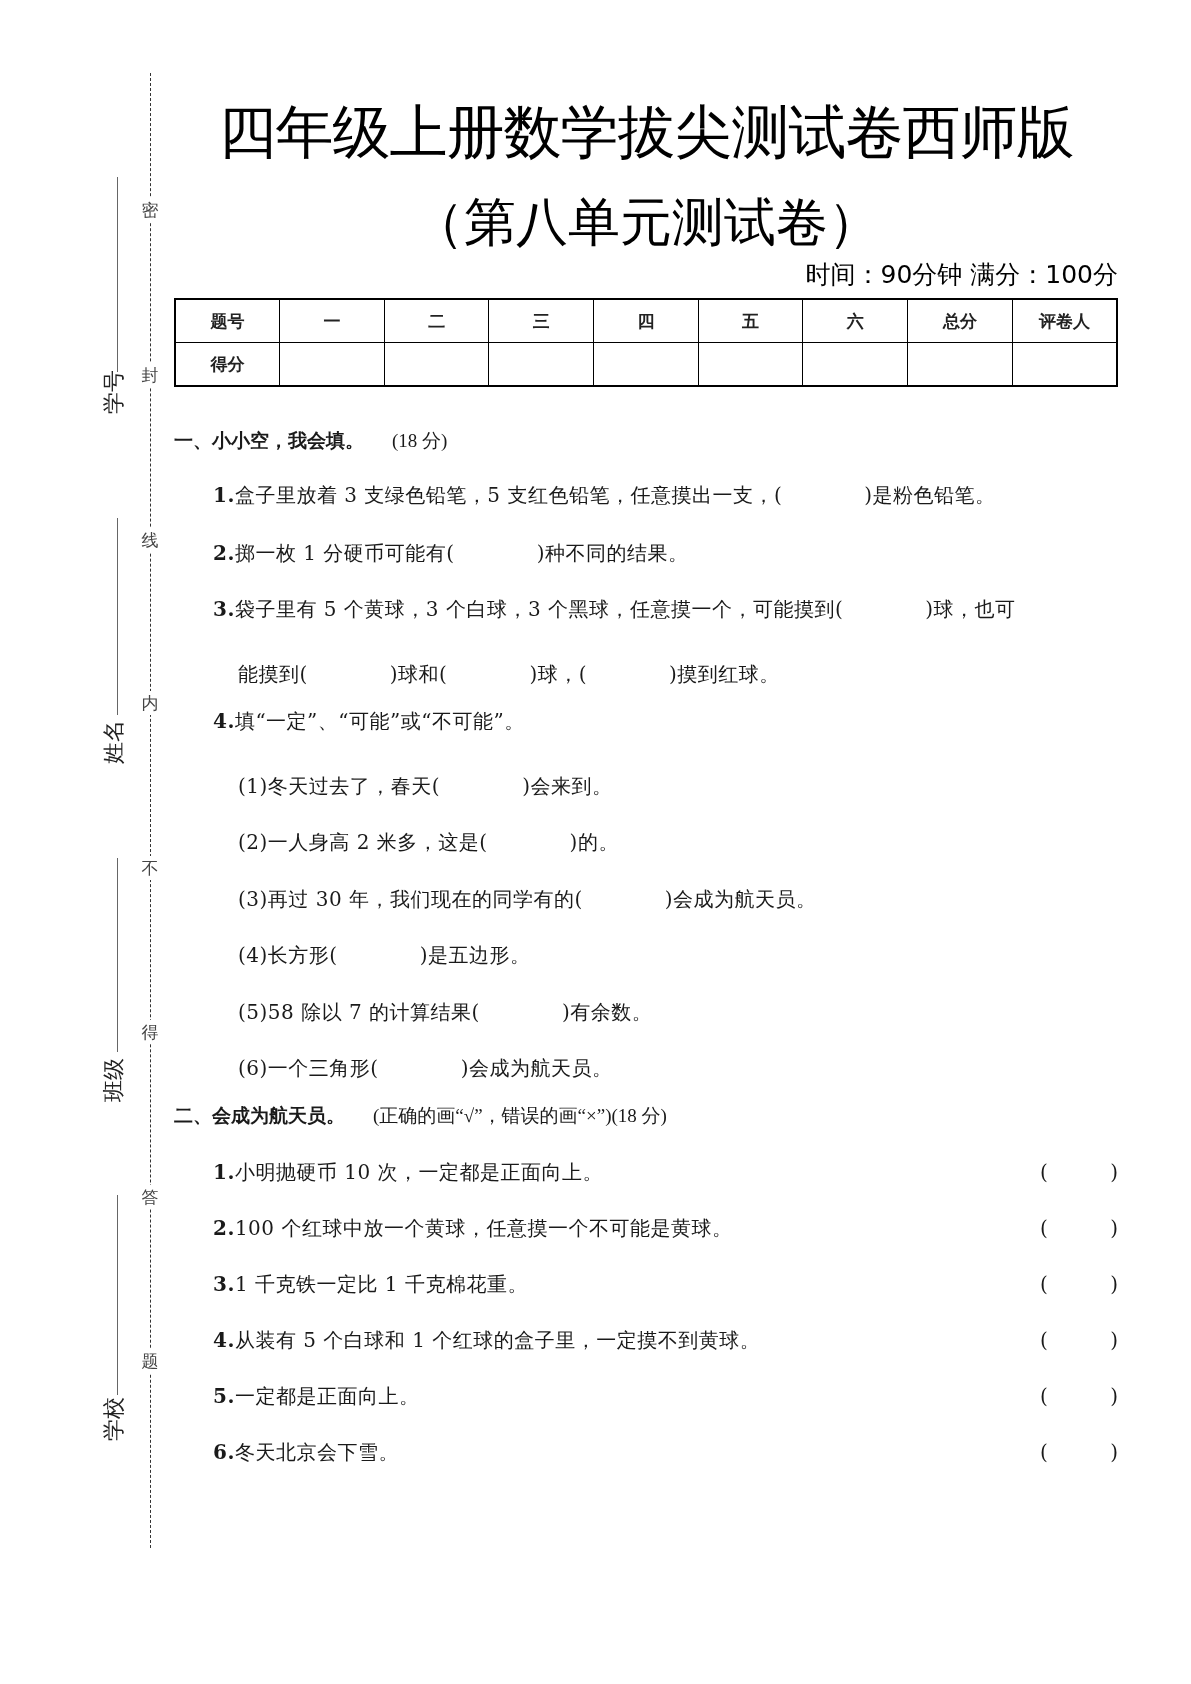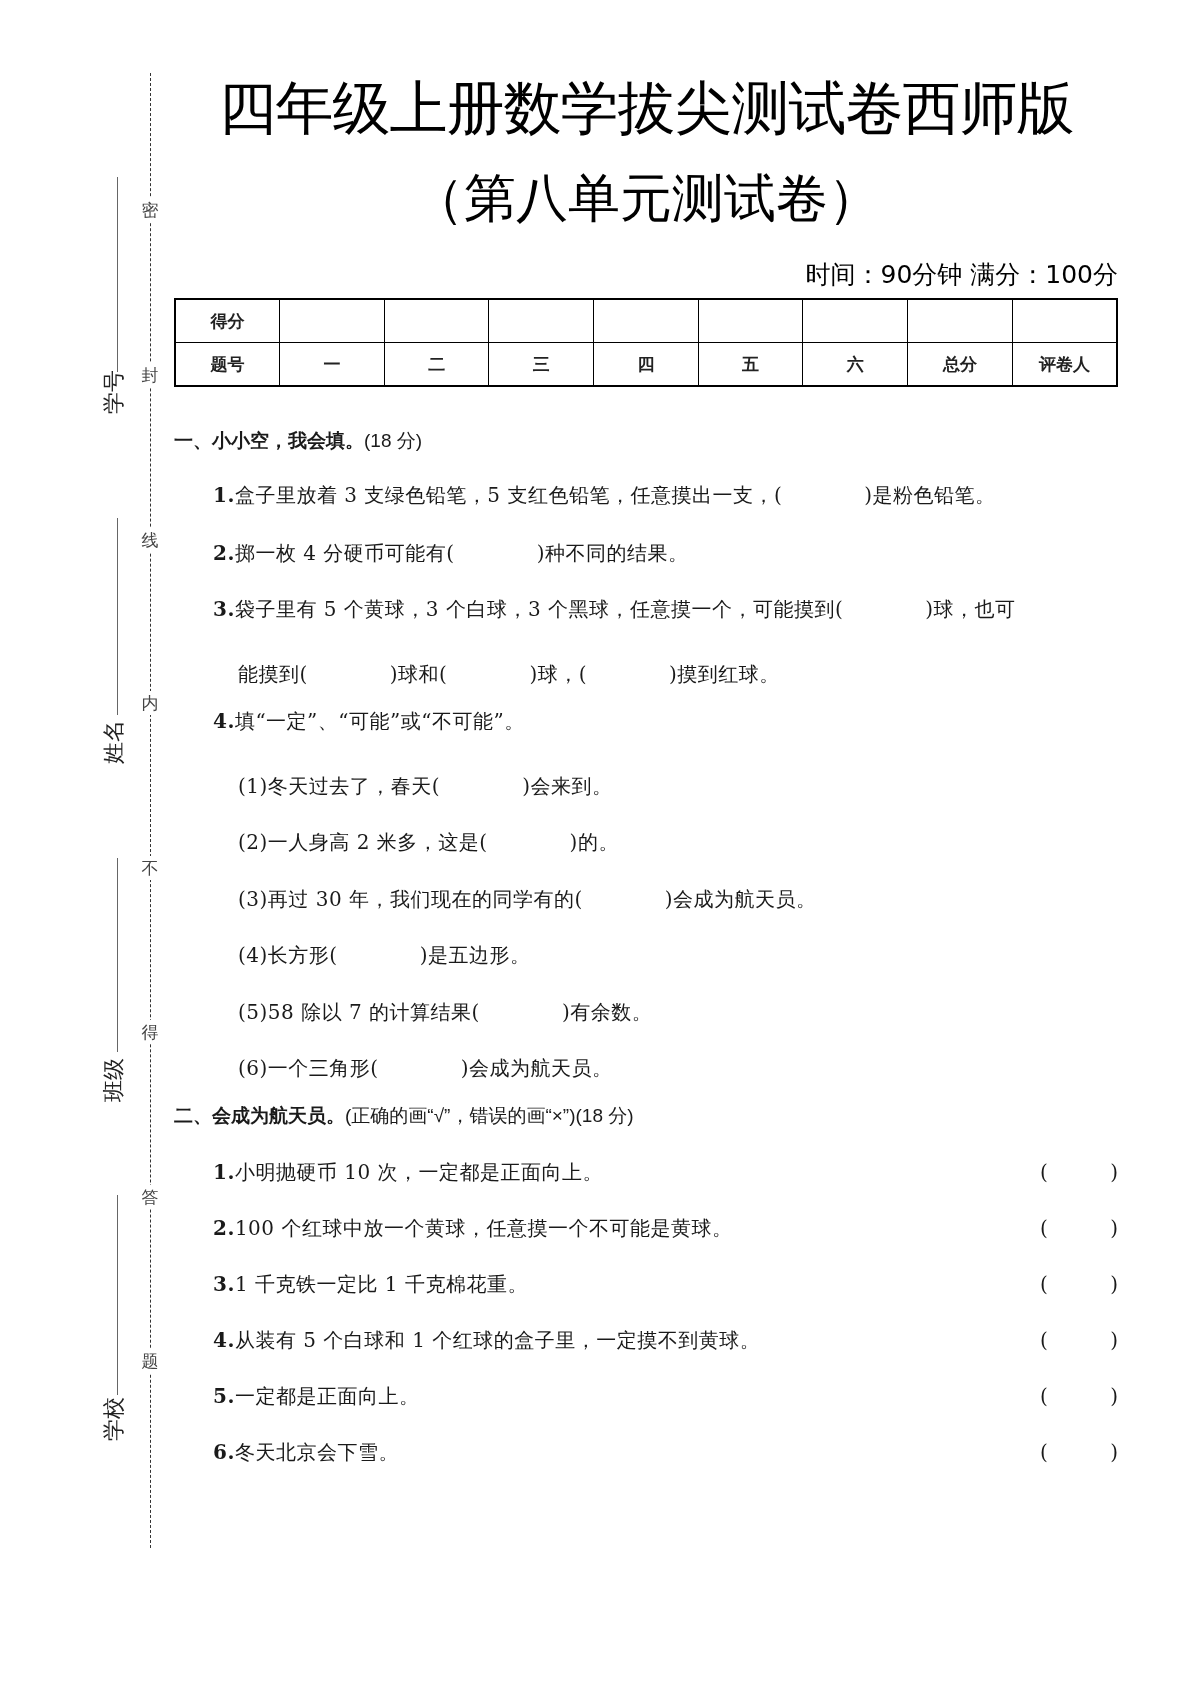--- a/index.html
+++ b/index.html
@@ -8,33 +8,33 @@
 
     .binding-dash { position: absolute; left: 150px; top: 73px; height: 1475px; width: 0;
       border-left: 1.5px dashed #333; }
     .seal-char { position: absolute; left: 139px; width: 22px; height: 24px; background: #fff;
       font-size: 17px; line-height: 24px; text-align: center; color: #444; font-family: "DejaVu Serif", serif; }
     .bind-label { position: absolute; left: 92px; width: 44px; height: 44px; font-size: 22px; line-height: 44px;
       text-align: center; transform: rotate(-90deg); white-space: nowrap; font-family: "DejaVu Sans", sans-serif; font-weight: 500; color: #222; }
     .bind-line { position: absolute; left: 117px; width: 0; border-left: 1.5px solid #666; }
 
     .title { position: absolute; left: 174px; width: 944px; text-align: center;
-      font-family: "DejaVu Sans", sans-serif; color: #000; white-space: nowrap; }
+      font-family: "DejaVu Sans", sans-serif; color: #000; white-space: nowrap; margin-top: 24px; }
     .title-main { top: 76px; font-size: 58px; line-height: 64px; letter-spacing: -1px; }
     .title-sub { top: 168px; font-size: 52px; line-height: 60px; }
     .exam-meta { position: absolute; right: 73px; top: 260px; font-size: 25px; line-height: 30px;
       font-family: "DejaVu Sans", sans-serif; color: #000; }
 
     table.score { position: absolute; left: 174px; top: 298px; width: 944px; height: 89px;
       border-collapse: collapse; border: 2px solid #000; font-family: "DejaVu Sans", sans-serif; }
     table.score td { border: 1.3px solid #000; text-align: center; font-size: 17px; font-weight: bold; color: #222; width: 11.11%; }
 
     .section-heading { position: absolute; left: 174px; font-size: 19px; line-height: 28px; white-space: nowrap; }
     .section-heading .h-main { font-family: "DejaVu Sans", sans-serif; font-weight: bold; text-align: center; }
-    .section-heading .h-note { font-family: Liberation Sans, sans-serif; font-weight: normal; }
+    .section-heading .h-note { font-family: Liberation Serif, serif; font-weight: normal; margin-left: 28px; }
 
     .q { position: absolute; left: 213px; font-size: 20px; line-height: 30px; white-space: nowrap; letter-spacing: 0.5px; }
     .q .num { font-weight: bold; font-family: "DejaVu Serif", serif; }
     .q.indent { left: 238px; margin-top: 9px; }
     .blank { display: inline-block; }
     .judge { position: absolute; left: 1040px; width: 78px; font-size: 20px; line-height: 30px;
       display: flex; justify-content: space-between; }
   </style>
 </head>
 <body>
@@ -58,54 +58,54 @@
 <div class="bind-line" style="top:1195px;height:200px"></div>
 <div class="bind-label" style="top:1397px">学校</div>
 
 <div class="title title-main">四年级上册数学拔尖测试卷西师版</div>
 <div class="title title-sub">（第八单元测试卷）</div>
 <div class="exam-meta">时间：90分钟  满分：100分</div>
 
 <table class="score">
   <tbody>
       <tr>
+    <td>题号</td>
+    <td>一</td>
+    <td>二</td>
+    <td>三</td>
+    <td>四</td>
+    <td>五</td>
+    <td>六</td>
+    <td>总分</td>
+    <td>评卷人</td>
+  </tr>
+  <tr>
     <td>得分</td>
     <td></td>
     <td></td>
     <td></td>
     <td></td>
     <td></td>
     <td></td>
     <td></td>
     <td></td>
-  </tr>
-  <tr>
-    <td>题号</td>
-    <td>一</td>
-    <td>二</td>
-    <td>三</td>
-    <td>四</td>
-    <td>五</td>
-    <td>六</td>
-    <td>总分</td>
-    <td>评卷人</td>
   </tr>
 </tbody>
   </table>
 
 <div class="section-heading" style="top:426px">
   <span class="h-main">一、小小空，我会填。</span><span class="h-note">(18 分)</span>
 </div>
 
 <div class="q" style="top:480px">
   <span class="num">1.</span><span>盒子里放着 3 支绿色铅笔，5 支红色铅笔，任意摸出一支，(</span><span class="blank" style="width:82px"></span><span>)是粉色铅笔。</span>
 </div>
 
 <div class="q" style="top:538px">
-  <span class="num">2.</span><span>掷一枚 4 分硬币可能有(</span><span class="blank" style="width:82px"></span><span>)种不同的结果。</span>
+  <span class="num">2.</span><span>掷一枚 1 分硬币可能有(</span><span class="blank" style="width:82px"></span><span>)种不同的结果。</span>
 </div>
 
 <div class="q" style="top:594px">
   <span class="num">3.</span><span>袋子里有 5 个黄球，3 个白球，3 个黑球，任意摸一个，可能摸到(</span><span class="blank" style="width:82px"></span><span>)球，也可</span>
 </div>
 <div class="q indent" style="top:650px">
   <span>能摸到(</span><span class="blank" style="width:82px"></span><span>)球和(</span><span class="blank" style="width:82px"></span><span>)球，(</span><span class="blank" style="width:82px"></span><span>)摸到红球。</span>
 </div>
 
 <div class="q" style="top:706px">

